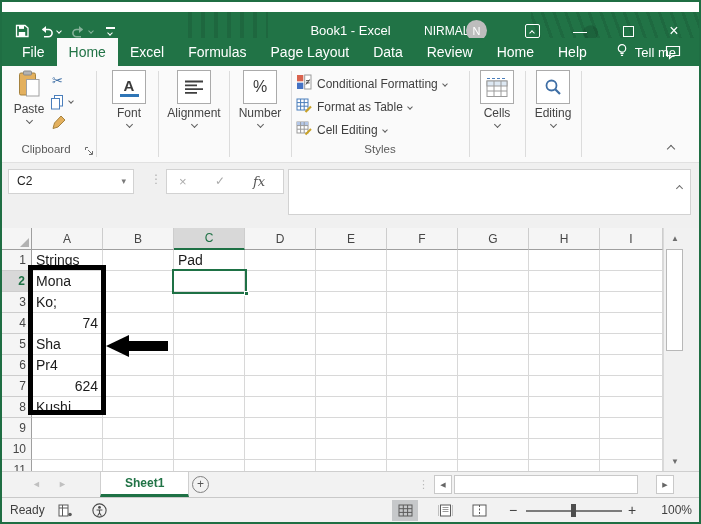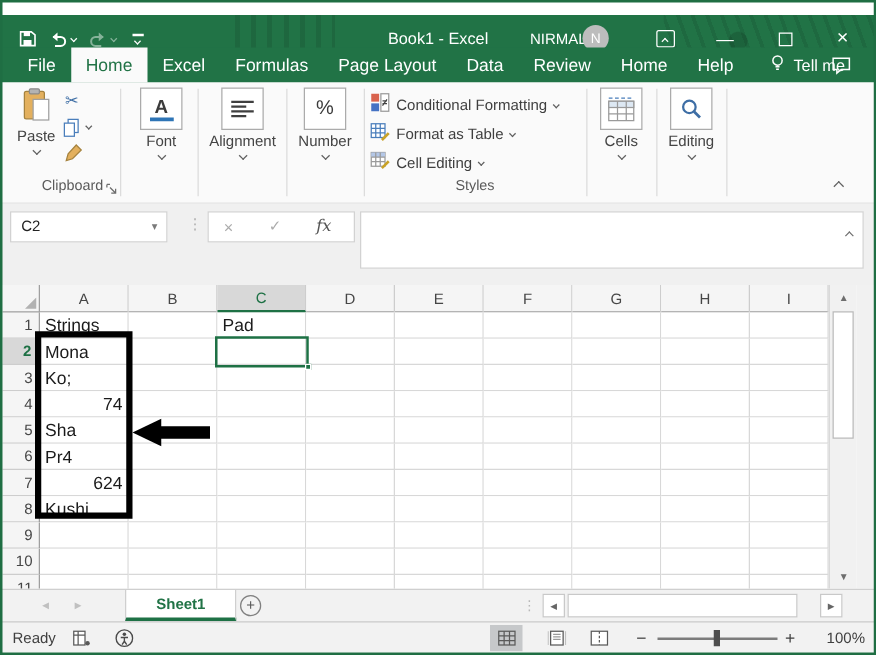--- a/index.html
+++ b/index.html
@@ -203,21 +203,21 @@
         </svg>
     </div>
     <div class="smallbtn" style="left:69px;top:33px">
         <span class="chev" style="width:4px;height:4px"></span>
       </div>
     <div class="smallbtn" style="left:51px;top:49px">
       <svg width="15" height="15" viewBox="0 0 15 15">
           <path d="M10 1l4 4-7 7-5 1.5L3.5 8z" fill="#e3b05e" stroke="#a5823e"></path>
         </svg>
     </div>
-    <div class="grp-label" style="left:16px;width:84px">Clipboard</div>
+    <div class="grp-label" style="left:4px;width:84px">Clipboard</div>
     <div class="smallbtn" style="left:84px;top:80px">
       <svg width="10" height="10" viewBox="0 0 10 10">
           <path d="M1.5 1.5H4M1.5 1.5V4M4 4l4 4M8.5 5v3.5H5" fill="none" stroke="#6d6d6d"></path>
         </svg>
     </div>
 
     <div class="vsep" style="left:96px"></div>
     <div class="bigbtn" style="left:102px;width:54px">
       <div class="iconbox">
         <span class="fontA">A</span>

